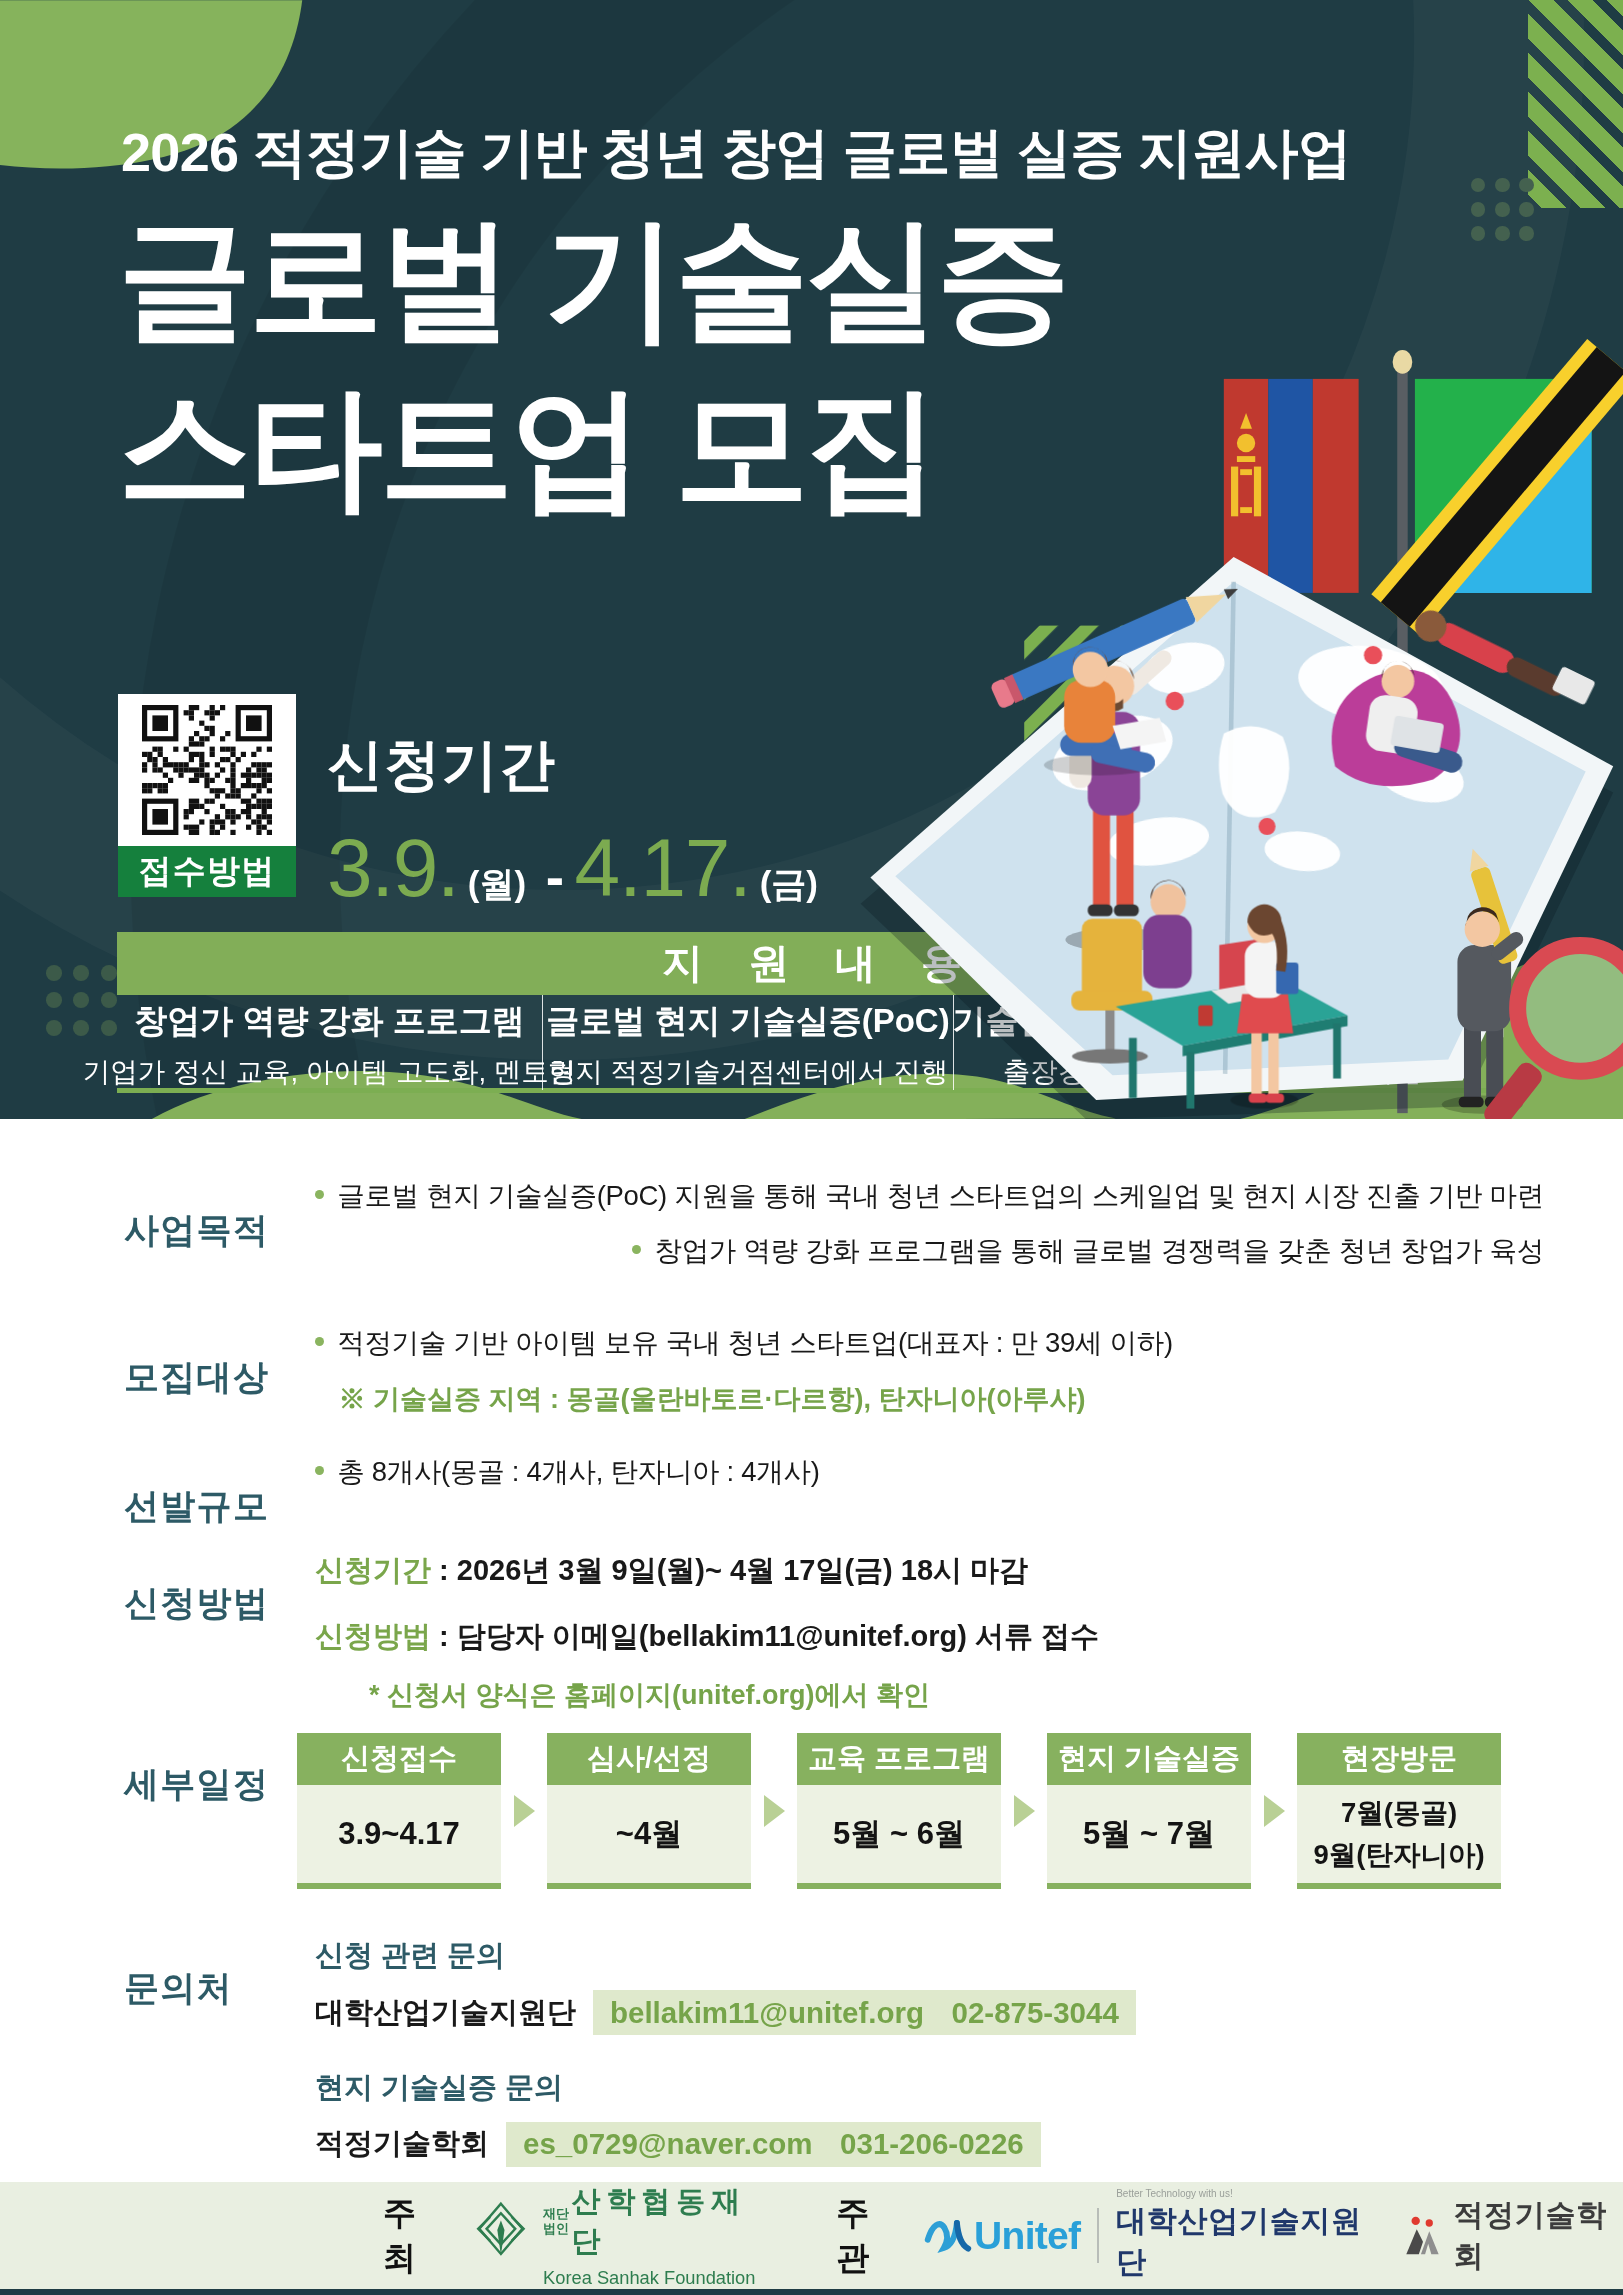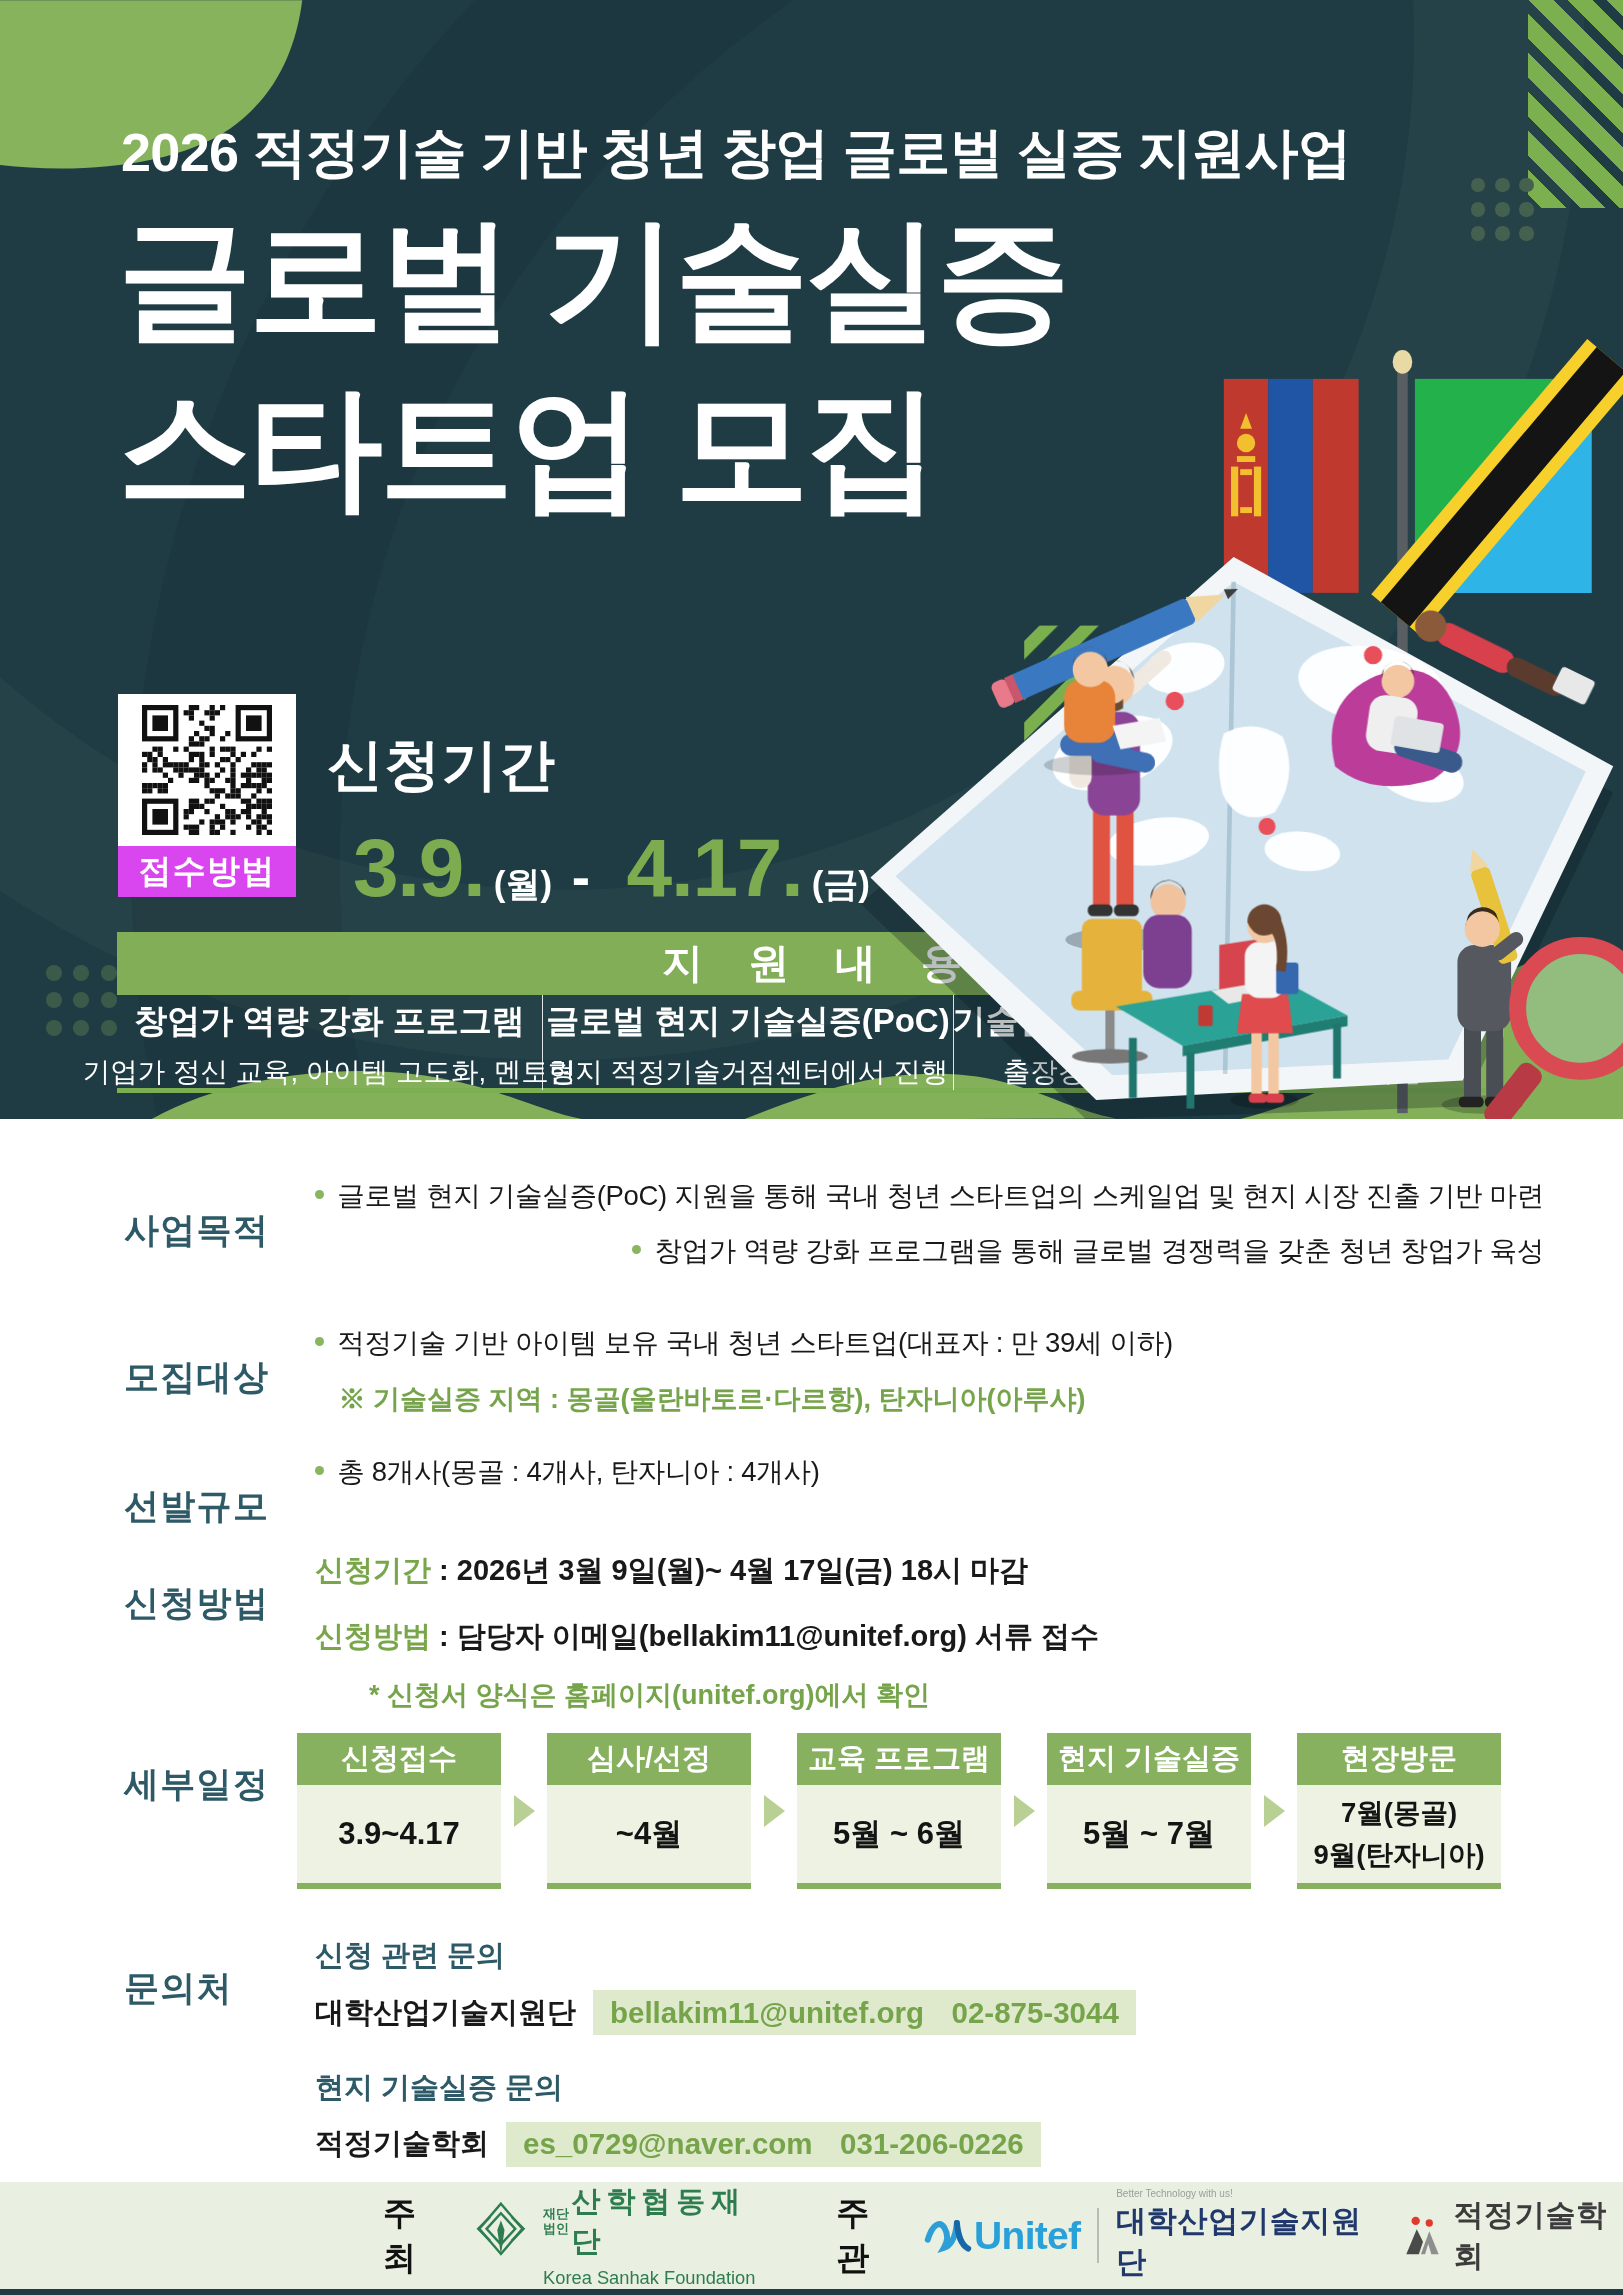--- a/index.html
+++ b/index.html
@@ -20,26 +20,26 @@
   .dots-left{left:46px;top:965px;grid-gap:11.8px;}
   .dots-left span{width:15.7px;height:15.7px;background:#3c5a49;}
   .hero-subtitle{position:absolute;left:121px;top:117px;z-index:6;color:#fff;font-size:54px;font-weight:800;letter-spacing:-0.7px;white-space:nowrap;}
   .hero-title{position:absolute;left:118px;top:195px;z-index:6;margin:0;color:#fff;font-size:134px;font-weight:800;line-height:1.26;letter-spacing:-3.3px;}
   .illu{position:absolute;left:805px;top:249px;width:818px;height:871px;z-index:4;}
   .wave{position:absolute;left:0;top:897px;width:1623px;height:223px;z-index:2;}
   
   .qr-block{position:absolute;left:118px;top:694px;width:178px;z-index:5;}
   .qr-box{width:178px;height:152px;background:#fff;display:flex;align-items:center;justify-content:center;}
   .qr-box svg{width:130px;height:130px;}
-  .qr-label{width:178px;height:51px;background:#d946ef;color:#fff;font-size:33px;font-weight:800;display:flex;align-items:center;justify-content:center;letter-spacing:1.3px;}
+  .qr-label{width:178px;height:51px;background:#15803d;color:#fff;font-size:33px;font-weight:800;display:flex;align-items:center;justify-content:center;letter-spacing:1.3px;}
   
   .period-block{position:absolute;left:327px;top:728px;z-index:5;}
   .period-heading{color:#fff;font-size:56px;font-weight:800;letter-spacing:1.3px;}
   .period-dates{display:flex;align-items:baseline;margin-top:17px;}
-  .period-dates .num{color:#7cab50;font-size:82px;font-weight:700;letter-spacing:-1.3px;margin-left:26px;}
+  .period-dates .num{color:#7cab50;font-size:82px;font-weight:400;letter-spacing:-1.3px;}
   .period-dates .day{color:#fff;font-size:35px;font-weight:700;margin:0 9.2px;}
   .period-dates .dash{color:#fff;font-size:55px;font-weight:700;margin:0 10.5px;}
   
   .support{position:absolute;left:117px;top:932px;width:1390px;z-index:3;}
   .support-bar{height:63px;background:#82ae58;color:#fff;font-size:41px;font-weight:800;letter-spacing:17px;display:flex;align-items:center;justify-content:center;padding-left:17px;text-align:center;}
   .support-cols{display:grid;grid-template-columns:425px 411px 271px 283px;height:93px;}
   .support-col{display:flex;flex-direction:column;align-items:center;justify-content:center;color:#fff;text-align:center;padding-top:3.9px;}
   .support-col + .support-col{border-left:1.3px solid rgba(255,255,255,0.85);text-align:center;}
   .sc-title{font-size:33px;font-weight:800;white-space:nowrap;}
   .sc-desc{font-size:27.5px;margin-top:10.5px;white-space:nowrap;}

